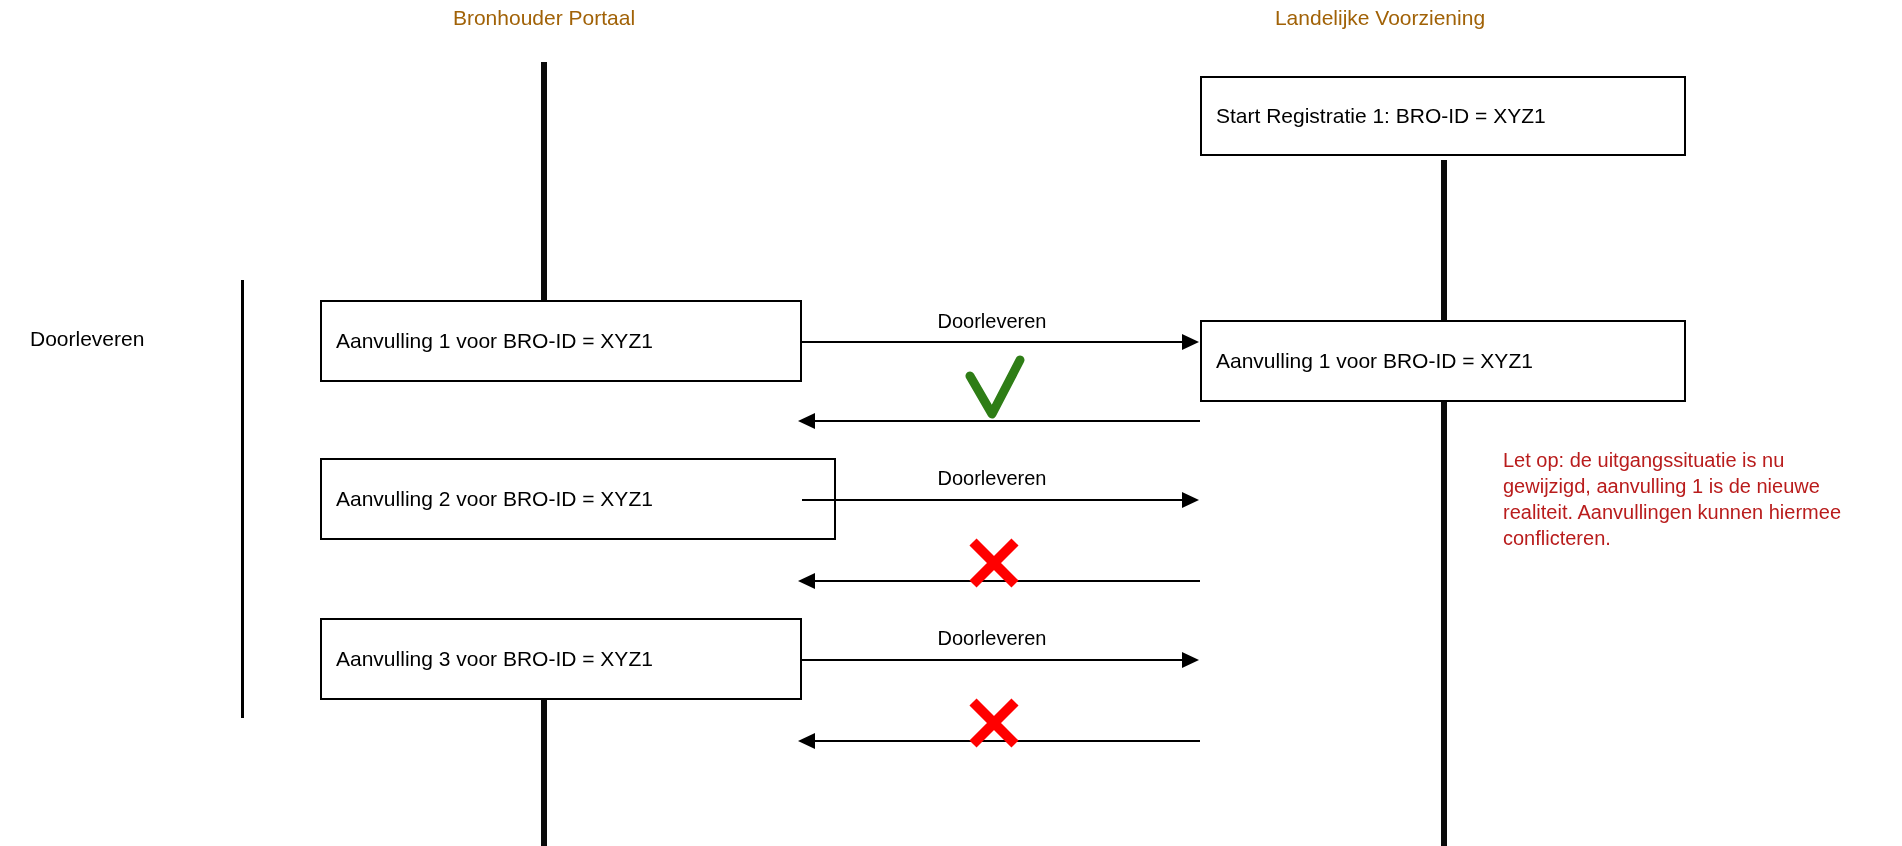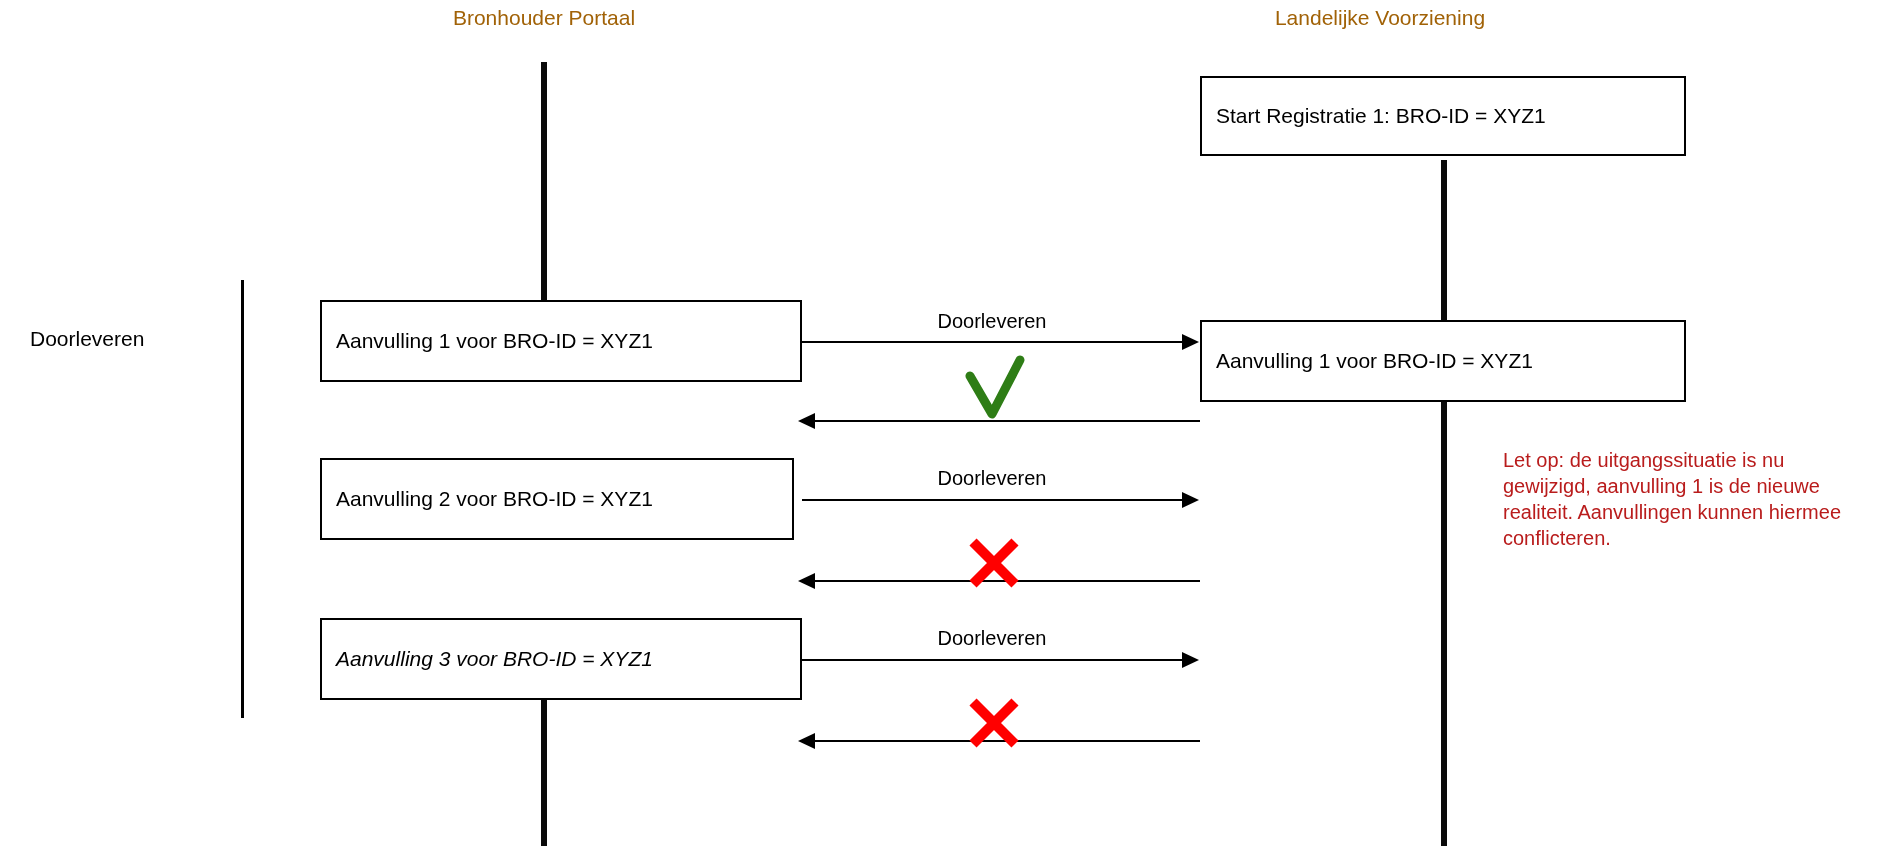--- a/index.html
+++ b/index.html
@@ -115,25 +115,25 @@
   </div>
 
   <div class="msgbox" style="left:320px; top:300px; width:482px; height:82px;">
     <span>Aanvulling 1 voor BRO-ID = XYZ1</span>
   </div>
 
   <div class="msgbox" style="left:1200px; top:320px; width:486px; height:82px;">
     <span>Aanvulling 1 voor BRO-ID = XYZ1</span>
   </div>
 
-  <div class="msgbox" style="left:320px; top:458px; width:474px; height:82px;">
+  <div class="msgbox" style="left:320px; top:458px; width:516px; height:82px;">
     <span>Aanvulling 2 voor BRO-ID = XYZ1</span>
   </div>
 
-  <div class="msgbox" style="left:320px; top:618px; width:482px; height:82px;font-style:italic;">
+  <div class="msgbox" style="left:320px; top:618px; width:482px; height:82px;">
     <span>Aanvulling 3 voor BRO-ID = XYZ1</span>
   </div>
 
   <div class="arrow-label" style="left:992px; top:310px;">Doorleveren</div>
   <div class="arrow-line" style="left:802px; top:341px; width:380px;"></div>
   <div class="arrow-head right" style="left:1182px; top:334px;"></div>
 
   <div class="arrow-line" style="left:815px; top:420px; width:385px;"></div>
   <div class="arrow-head left" style="left:798px; top:413px;"></div>
 

